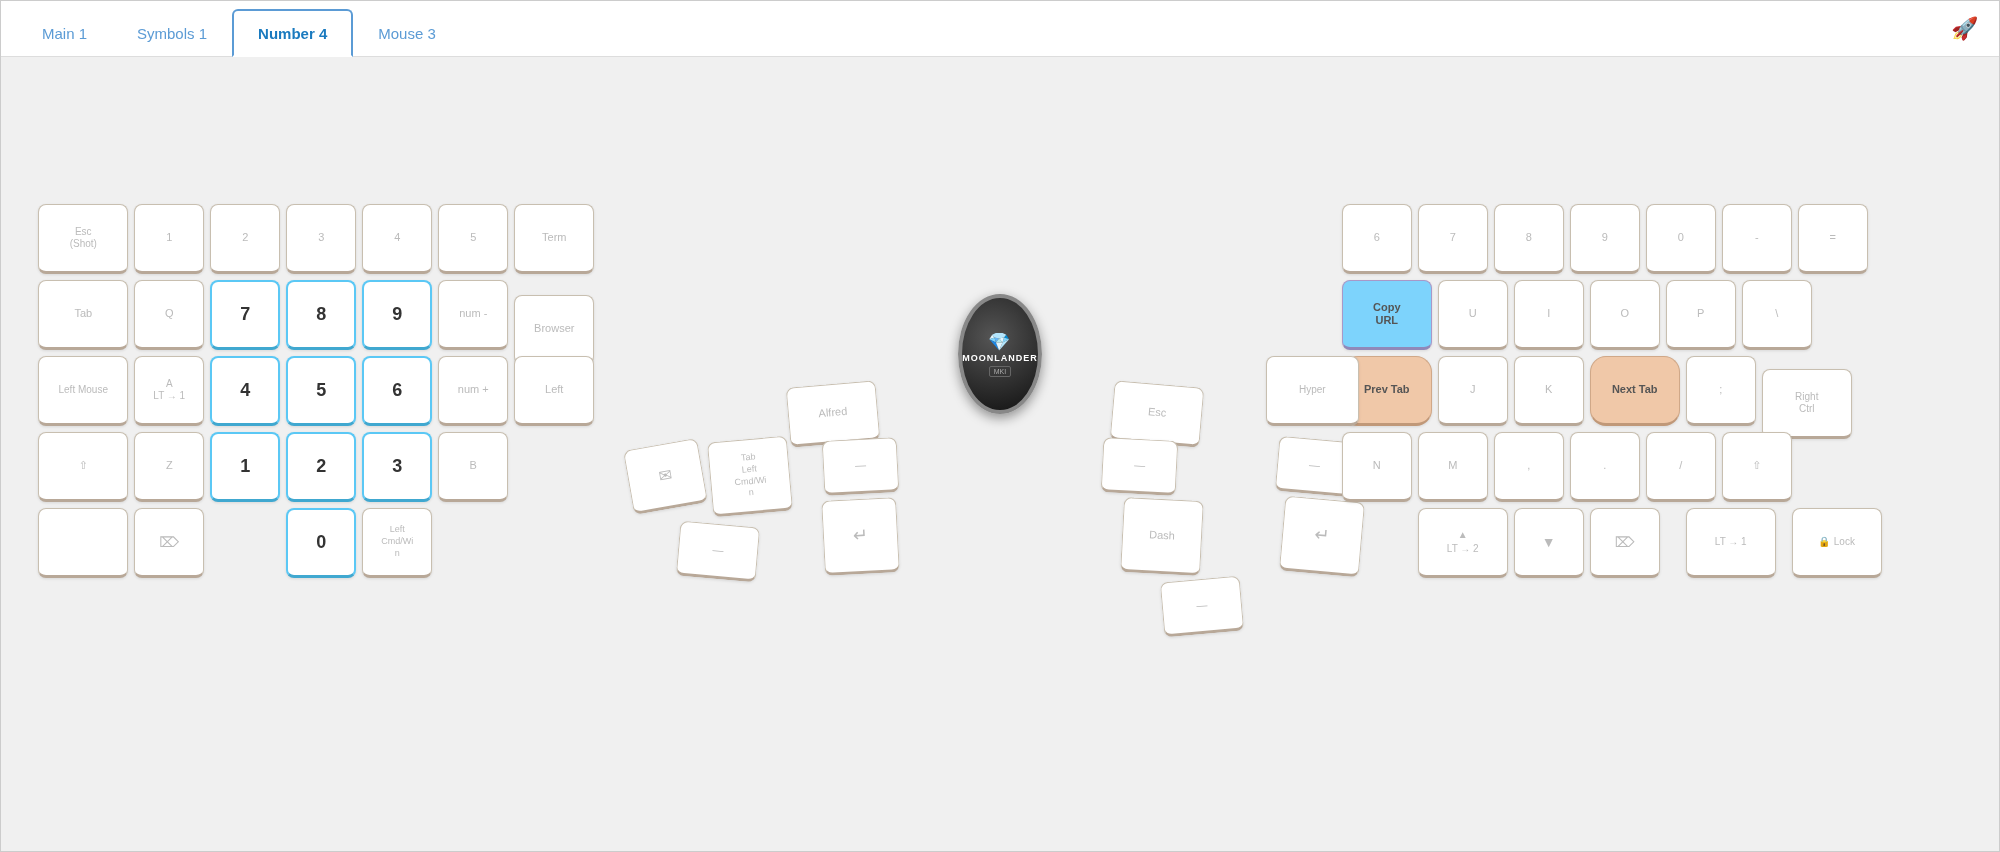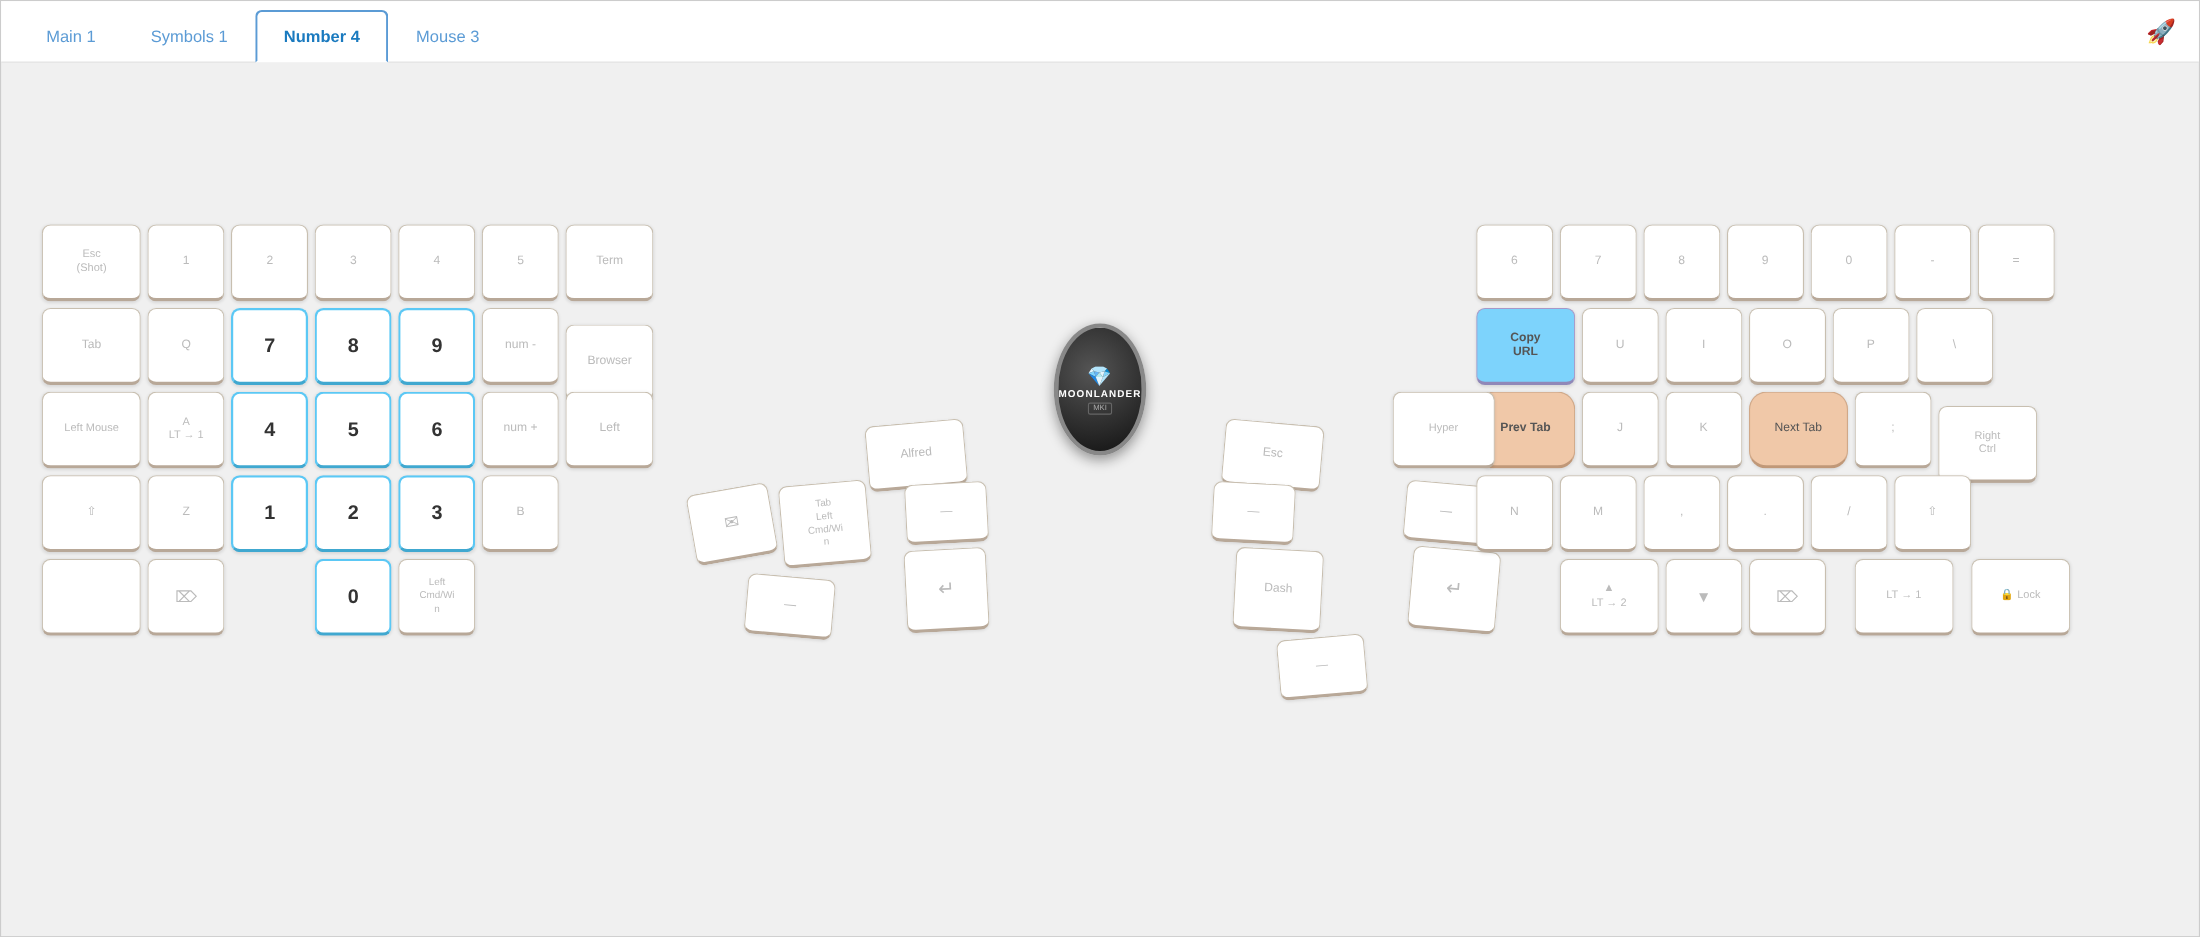--- a/index.html
+++ b/index.html
@@ -241,21 +241,21 @@
         <div class="key purple" style="left:0;top:76px;width:90px;height:70px;font-size:11px;font-weight:600;">Copy<br>URL</div>
         <div class="key dim" style="left:96px;top:76px;width:70px;height:70px;">U</div>
         <div class="key dim" style="left:172px;top:76px;width:70px;height:70px;">I</div>
         <div class="key dim" style="left:248px;top:76px;width:70px;height:70px;">O</div>
         <div class="key dim" style="left:324px;top:76px;width:70px;height:70px;">P</div>
         <div class="key dim" style="left:400px;top:76px;width:70px;height:70px;">\</div>
 
         <div class="key orange" style="left:0;top:152px;width:90px;height:70px;font-size:11px;font-weight:600;">Prev Tab</div>
         <div class="key dim" style="left:96px;top:152px;width:70px;height:70px;">J</div>
         <div class="key dim" style="left:172px;top:152px;width:70px;height:70px;">K</div>
-        <div class="key orange" style="left:248px;top:152px;width:90px;height:70px;font-size:11px;font-weight:400;">Next Tab</div>
+        <div class="key orange" style="left:248px;top:152px;width:90px;height:70px;font-size:11px;font-weight:700;">Next Tab</div>
         <div class="key dim" style="left:344px;top:152px;width:70px;height:70px;">;</div>
         <div class="key dim" style="left:420px;top:165px;width:90px;height:70px;font-size:10px;">Right<br>Ctrl</div>
 
         <div class="key dim" style="left:-76px;top:152px;width:93px;height:70px;font-size:10px;">Hyper</div>
 
         <div class="key dim" style="left:0;top:228px;width:70px;height:70px;">N</div>
         <div class="key dim" style="left:76px;top:228px;width:70px;height:70px;">M</div>
         <div class="key dim" style="left:152px;top:228px;width:70px;height:70px;">,</div>
         <div class="key dim" style="left:228px;top:228px;width:70px;height:70px;">.</div>
         <div class="key dim" style="left:304px;top:228px;width:70px;height:70px;">/</div>

